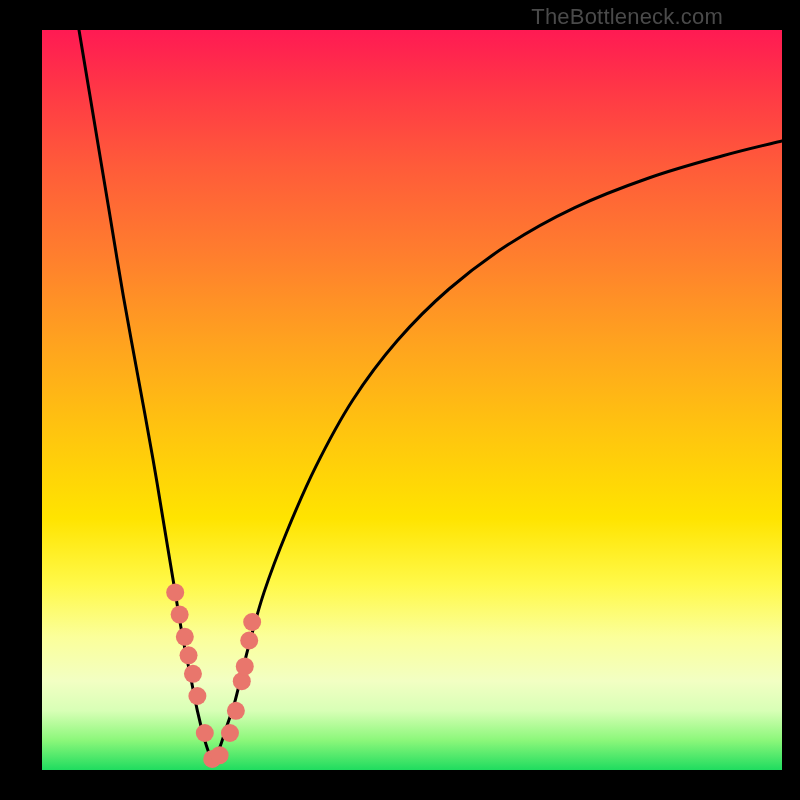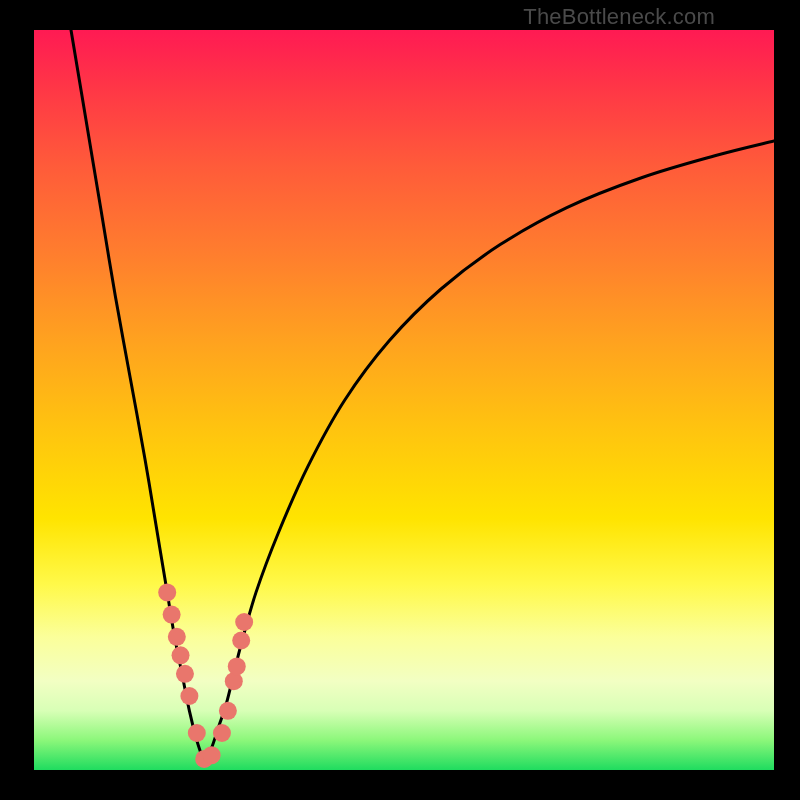--- a/index.html
+++ b/index.html
@@ -6,21 +6,21 @@
     margin: 0;
     padding: 0;
     width: 800px;
     height: 800px;
     overflow: hidden;
     background: #000;
     font-family: Arial, Helvetica, sans-serif;
   }
   .frame {
     position: absolute;
-    left: 4px; top: 0;
+    left: 12px; top: 0;
     width: 719px; height: 800px;
     background: #000;
   }
   .plot {
     position: absolute;
     left: 30px;
     top: 30px;
     width: 740px;
     height: 740px;
     overflow: hidden;

